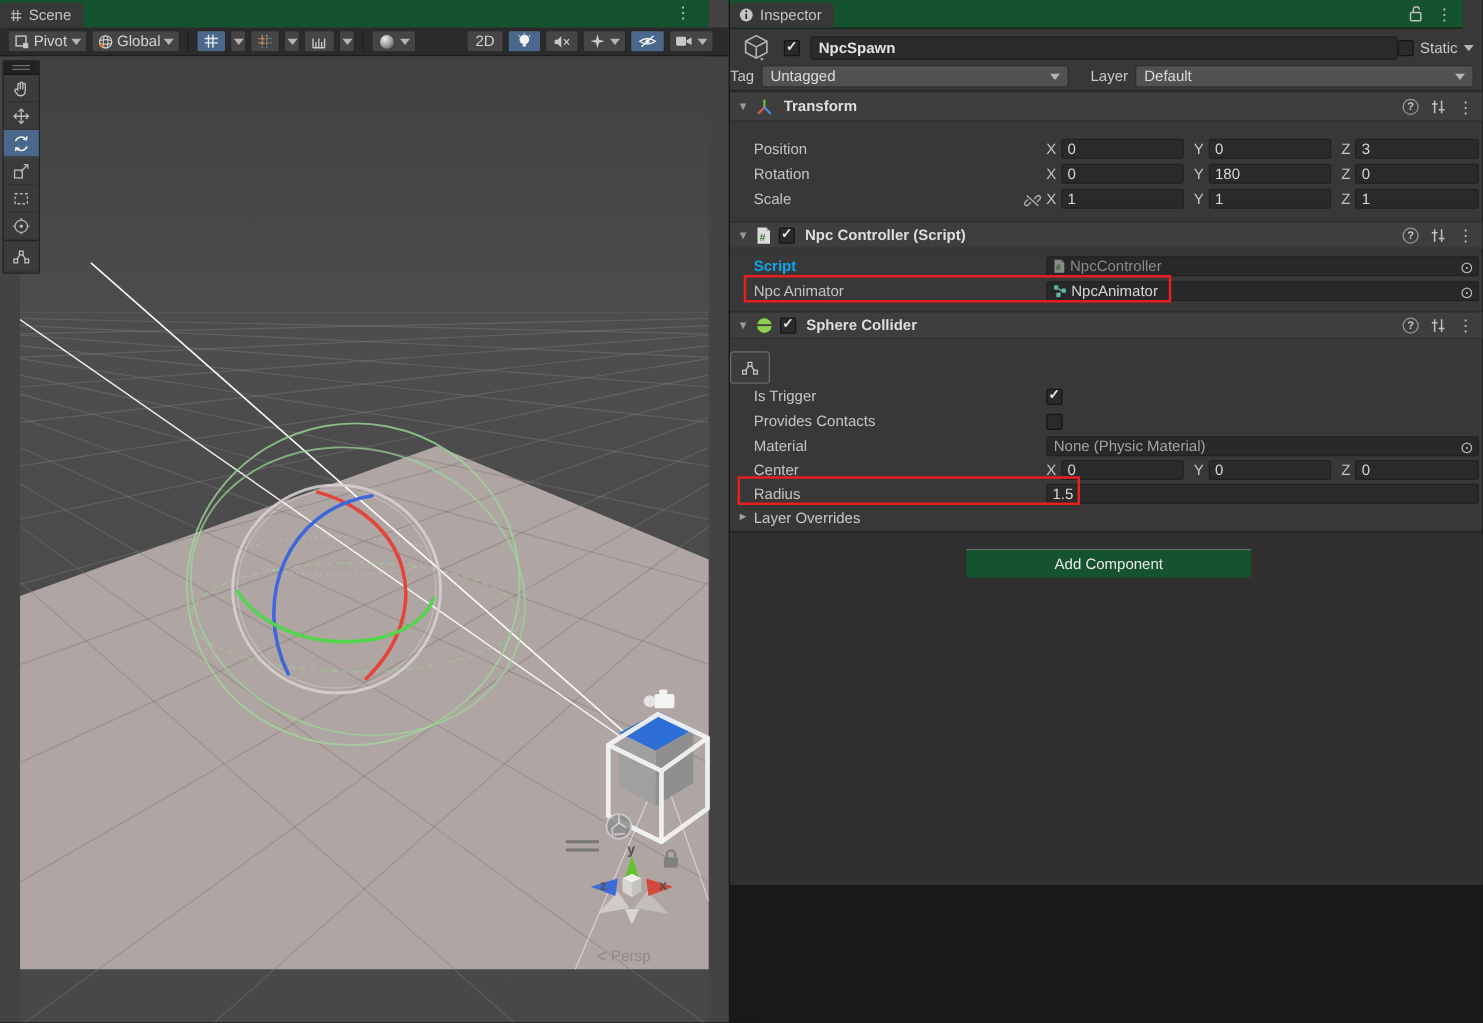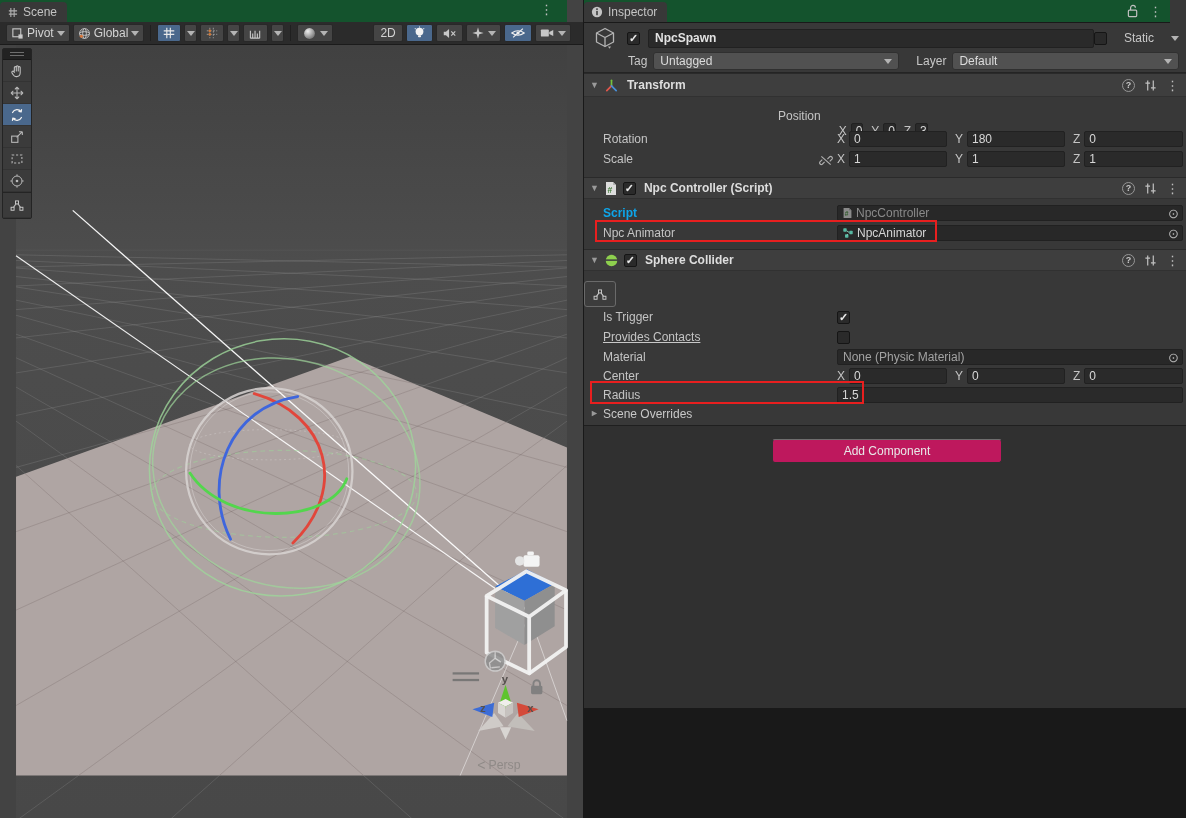--- a/index.html
+++ b/index.html
@@ -68,21 +68,21 @@
   .axis{display:flex;align-items:center;gap:4px;flex:1;min-width:0;}
   .axis .ax-label{color:#c4c4c4;flex:none;}
   .num-field{flex:1;height:16px;background:#2a2a2a;border:1px solid #212121;border-radius:2px;
        display:flex;align-items:center;padding-left:4px;color:#d8d8d8;box-sizing:border-box;min-width:0;}
   .obj-field{flex:1;height:16px;background:#282828;border:1px solid #212121;border-radius:2px;
        display:flex;align-items:center;padding:0 4px;box-sizing:border-box;position:relative;min-width:0;}
   .obj-field .picker{position:absolute;right:3px;top:1px;}
   .obj-field .obj-text{margin-left:3px;color:#d6d6d6;white-space:nowrap;}
   .obj-field.dim .obj-text{color:#8a8a8a;}
   #add-comp-area{position:absolute;top:425px;left:0;width:603px;bottom:0;background:#303030;border-top:1px solid #1f1f1f;}
-  #add-comp-btn{position:absolute;left:188px;top:13px;width:228px;height:22px;background:#be185d;
+  #add-comp-btn{position:absolute;left:188px;top:13px;width:228px;height:22px;background:#14532d;
        border:1px solid #303030;border-top-color:#6e6e6e;border-radius:3px;color:#e8e8e8;
        display:flex;align-items:center;justify-content:center;cursor:pointer;}
   .highlight-box{position:absolute;border:2px solid #e81f1f;pointer-events:none;box-sizing:border-box;}
   .scale-link{position:absolute;right:6px;top:2px;}
 </style>
 </head>
 <body>
 
 <div id="app">
 
@@ -406,28 +406,28 @@
               <path d="M4.5 8L13 12.5L21.5 8M13 12.5V21.5"></path>
           </g>
           <path d="M16 21.5l3 0-1.5 2.2z" fill="#b4b4b4"></path>
         </svg>
         <div class="checkbox" style="margin:0 8px 0 9px;">
             <span>✓</span>
           </div>
         <div class="name-field">
             <span>NpcSpawn</span>
           </div>
-        <div style="display:flex;align-items:center;gap:17px;flex:none;">
+        <div style="display:flex;align-items:center;gap:5px;flex:none;">
           <div class="checkbox"></div>
           <span>Static</span>
           <span class="arrow-down"></span>
         </div>
       </div>
       <div id="go-row2">
-        <span style="margin-left:44px;">Tag</span>
+        <span style="">Tag</span>
         <div class="dropdown" style="width:246px;margin-left:6px;">
           <span>Untagged</span>
             <span class="arrow-down"></span>
         </div>
         <span style="margin-left:17px;">Layer</span>
         <div class="dropdown" style="flex:1;margin-left:6px;">
           <span>Default</span>
             <span class="arrow-down"></span>
         </div>
       </div>
@@ -450,21 +450,21 @@
             </div>
           <svg width="13" height="13" viewBox="0 0 14 14">
               <g stroke="#c0c0c0" stroke-width="1.3" fill="none">
                 <path d="M4 1.5v11M10 1.5v11M1.5 4.5h5M7.5 9.5h5"></path>
               </g>
             </svg>
           <span class="kebab">⋮</span>
         </div>
       </div>
       <div style="padding:12px 0 8px 0;">
-        <div class="row" style="height:20px;flex-direction:column;">
+        <div class="row" style="height:20px;">
           <div class="row-label">Position</div>
           <div class="row-value">
               <div class="axis-group">
             <div class="axis">
                   <span class="ax-label">X</span>
                   <div class="num-field">
                     <span>0</span>
                   </div>
                 </div>
             <div class="axis">
@@ -641,21 +641,21 @@
           </div>
         </div>
         <div class="row" style="height:20px;">
           <div class="row-label">Is Trigger</div>
           <div class="row-value">
               <div class="checkbox">
                 <span>✓</span>
               </div>
             </div>
         </div>
-        <div class="row" style="height:20px;text-decoration:underline;">
+        <div class="row" style="height:20px;">
           <div class="row-label">Provides Contacts</div>
           <div class="row-value">
               <div class="checkbox"></div>
             </div>
         </div>
         <div class="row" style="height:19px;">
           <div class="row-label">Material</div>
           <div class="row-value">
               <div class="obj-field">
             <span class="obj-text" style="margin-left:1px;color:#a3a3a3;">None (Physic Material)</span>
@@ -691,21 +691,21 @@
         <div class="row" style="height:19px;">
           <div class="row-label">Radius</div>
           <div class="row-value">
               <div class="num-field">
                 <span>1.5</span>
               </div>
             </div>
         </div>
         <div class="row" style="height:19px;">
           <span class="tri" style="margin-left:6px;width:13px;">►</span>
-          <span>Scene Overrides</span>
+          <span>Layer Overrides</span>
         </div>
       </div>
     </div>
 
     <div id="add-comp-area">
       <div id="add-comp-btn">
         <span>Add Component</span>
       </div>
     </div>
 

